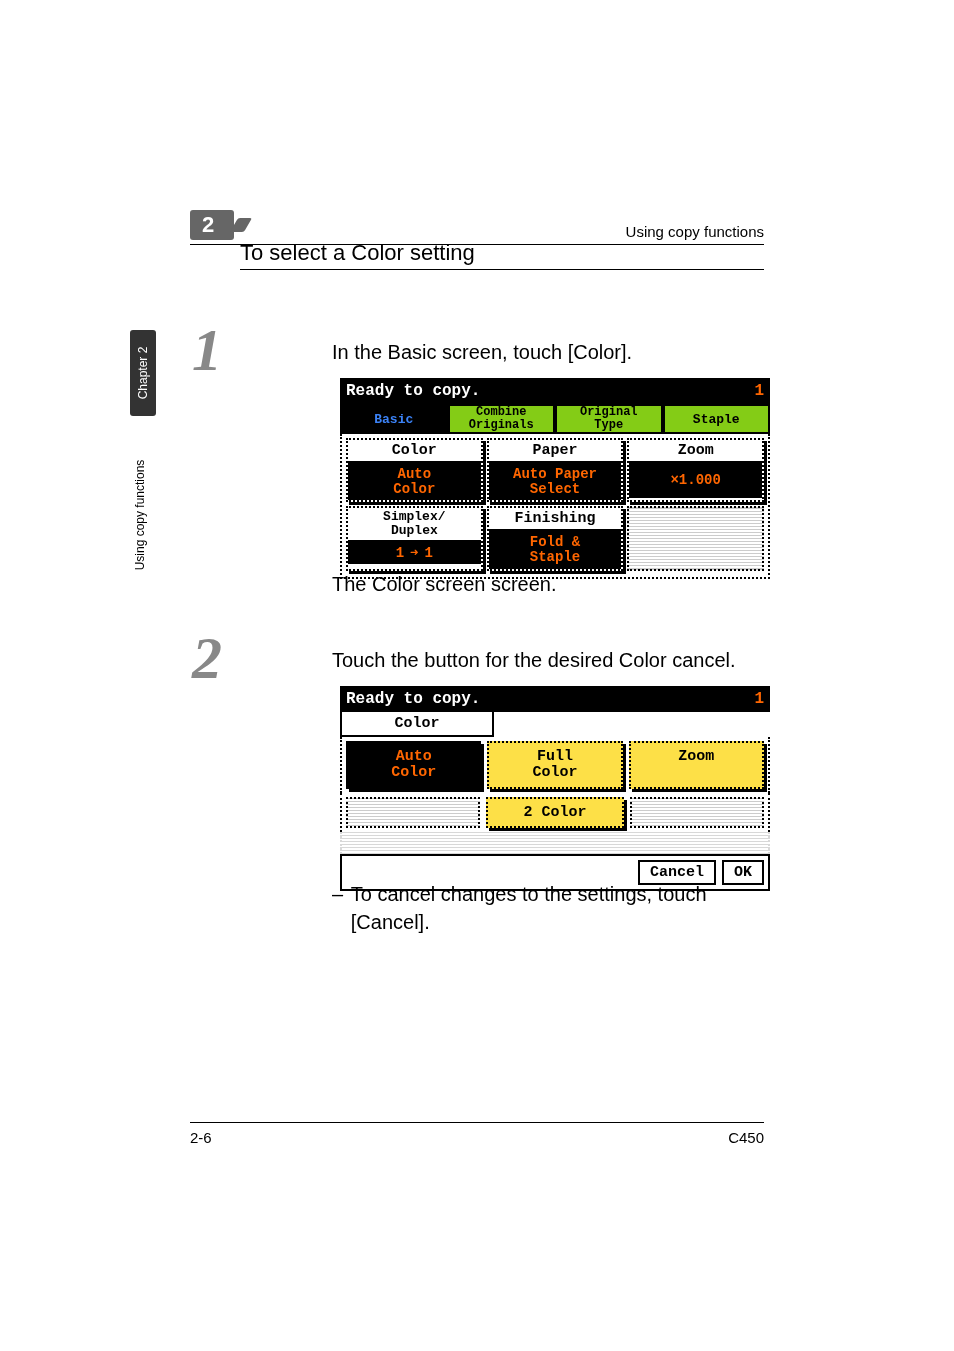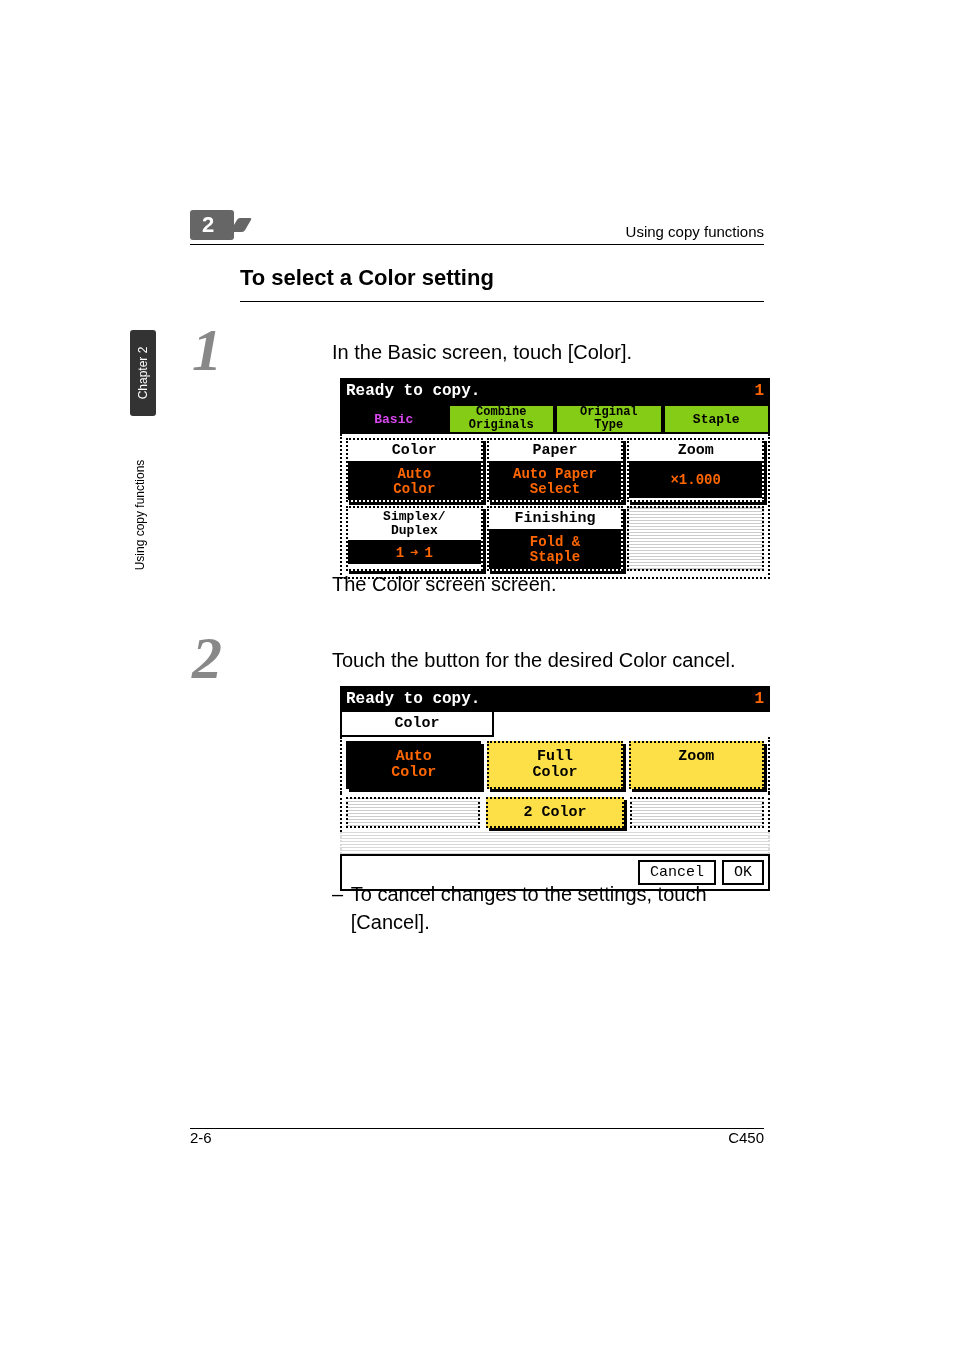--- a/index.html
+++ b/index.html
@@ -2,57 +2,57 @@
 <html><head>
 <meta charset="utf-8">
 <style>
   html,body{margin:0;padding:0;background:#fff;font-family:"Helvetica Neue",Arial,sans-serif;color:#000}
   .page{width:954px;height:1351px;position:relative;box-sizing:border-box;padding:0}
   .running-head{position:absolute;top:210px;left:190px;right:190px;display:flex;align-items:flex-end;border-bottom:1.5px solid #000;padding-bottom:4px}
   .rh-badge{display:inline-block;width:44px;height:30px;background:#666;border-radius:3px;position:relative;margin-right:10px}
   .rh-badge .tail{position:absolute;right:-14px;top:8px;width:14px;height:14px;background:#666;border-radius:2px;transform:skewX(-30deg)}
   .rh-num{position:absolute;left:12px;top:2px;font-size:22px;font-weight:bold;color:#fff}
   .rh-text{flex:1;text-align:right;font-size:15px}
-  .heading{position:absolute;top:265px;left:240px;right:190px;font-size:22px;font-weight:bold;border-bottom:1.5px solid #000;padding-bottom:10px}
+  .heading{position:absolute;top:240px;left:240px;right:190px;font-size:22px;font-weight:normal;border-bottom:1.5px solid #000;padding-bottom:3px}
   .sidetab{position:absolute;left:130px;top:330px;width:26px;height:250px}
   .st-dark{position:absolute;top:0;left:0;width:26px;height:86px;background:#333;border-radius:3px}
   .st-dark span{position:absolute;left:50%;top:50%;transform:translate(-50%,-50%) rotate(-90deg);white-space:nowrap;color:#fff;font-size:12px}
   .st-light{position:absolute;top:110px;left:0;width:26px;height:150px}
   .st-light span{position:absolute;left:10px;top:75px;transform:translate(-50%,-50%) rotate(-90deg);white-space:nowrap;color:#000;font-size:12px}
   .stepnum{position:absolute;left:192px;font-size:60px;font-weight:bold;font-style:italic;color:#888;font-family:Georgia,serif;line-height:1}
   .bodytext{position:absolute;left:332px;right:190px;font-size:20px;line-height:1.4}
   
   .lcd{position:absolute;left:340px;width:430px;background:#fff;font-family:"Courier New",monospace}
   .lcd .bar{background:#000;color:#fff;display:flex;align-items:center;height:26px;font-size:16px;font-weight:bold;padding:0 6px}
   .lcd .bar .spacer{flex:1}
   .lcd .bar .count{color:#f60;font-weight:bold}
   .lcd .tabs{display:flex;height:30px}
   .lcd .tab{flex:1;border:2px solid #000;display:flex;align-items:center;justify-content:center;font-size:13px;font-weight:bold;line-height:1;text-align:center;background:#84cc16}
-  .lcd .tab.sel{background:#000;color:#d946ef}
+  .lcd .tab.sel{background:#000;color:#3b82f6}
   .lcd .tab .two{font-size:12px;line-height:1.05}
   .lcd .grid{display:grid;grid-template-columns:1fr 1fr 1fr;gap:4px;padding:4px 4px 6px;border:2px dotted #000;border-top:none}
   .tile{background:#fff;border:2px dotted #000;display:flex;flex-direction:column;align-items:stretch}
   .tile .hdr{border-bottom:2px solid #000;text-align:center;font-size:15px;font-weight:bold;padding:2px 0;background:#fff}
   .tile .val{background:#000;color:#f60;text-align:center;font-size:14px;font-weight:bold;padding:4px 2px;line-height:1.05}
   .tile .val .arrow{color:#f60;margin:0 6px}
   .shadow{box-shadow:3px 3px 0 #000}
   
   .lcd2{position:absolute;left:340px;width:430px;font-family:"Courier New",monospace}
   .lcd2 .bar2{background:#000;color:#fff;height:26px;display:flex;align-items:center;font-size:16px;font-weight:bold;padding:0 6px}
   .lcd2 .bar2 .count{color:#f60;margin-left:auto}
   .lcd2 .subtab{display:flex}
   .lcd2 .subtab .t{width:150px;border:2px solid #000;border-top:none;background:#fff;text-align:center;font-size:15px;font-weight:bold;padding:3px 0}
   .lcd2 .row{display:flex;gap:6px;padding:4px 4px;border-left:2px dotted #000;border-right:2px dotted #000}
   .optbtn{flex:1;border:2px dotted #000;text-align:center;font-size:15px;font-weight:bold;padding:6px 2px;background:#fde047;line-height:1.05}
   .optbtn.sel{background:#000;color:#f60}
   .optbtn.shadow2{box-shadow:3px 3px 0 #000}
   .lcd2 .hatch{height:22px;border-left:2px dotted #000;border-right:2px dotted #000;background:repeating-linear-gradient(0deg,#000 0 1px,transparent 1px 3px);opacity:.15}
   .lcd2 .btnrow{display:flex;justify-content:flex-end;gap:6px;border:2px solid #000;border-top:2px solid #000;padding:4px}
-  .smallbtn{border:2px solid #000;font-size:15px;font-weight:normal;padding:2px 10px;background:#fff}
-  .footer{position:absolute;bottom:205px;left:190px;right:190px;border-top:1.5px solid #000;display:flex;justify-content:space-between;font-size:15px}
+  .smallbtn{border:2px solid #000;font-size:15px;font-weight:bold;padding:2px 10px;background:#fff}
+  .footer{position:absolute;bottom:205px;left:190px;right:190px;border-top:1.5px solid #000;padding-top:6px;display:flex;justify-content:space-between;font-size:15px}
 </style>
 </head>
 <body>
 
 <div class="page">
 
   <div class="running-head">
     <span class="rh-badge">
       <span class="rh-num">2</span>
       <span class="tail"></span>

